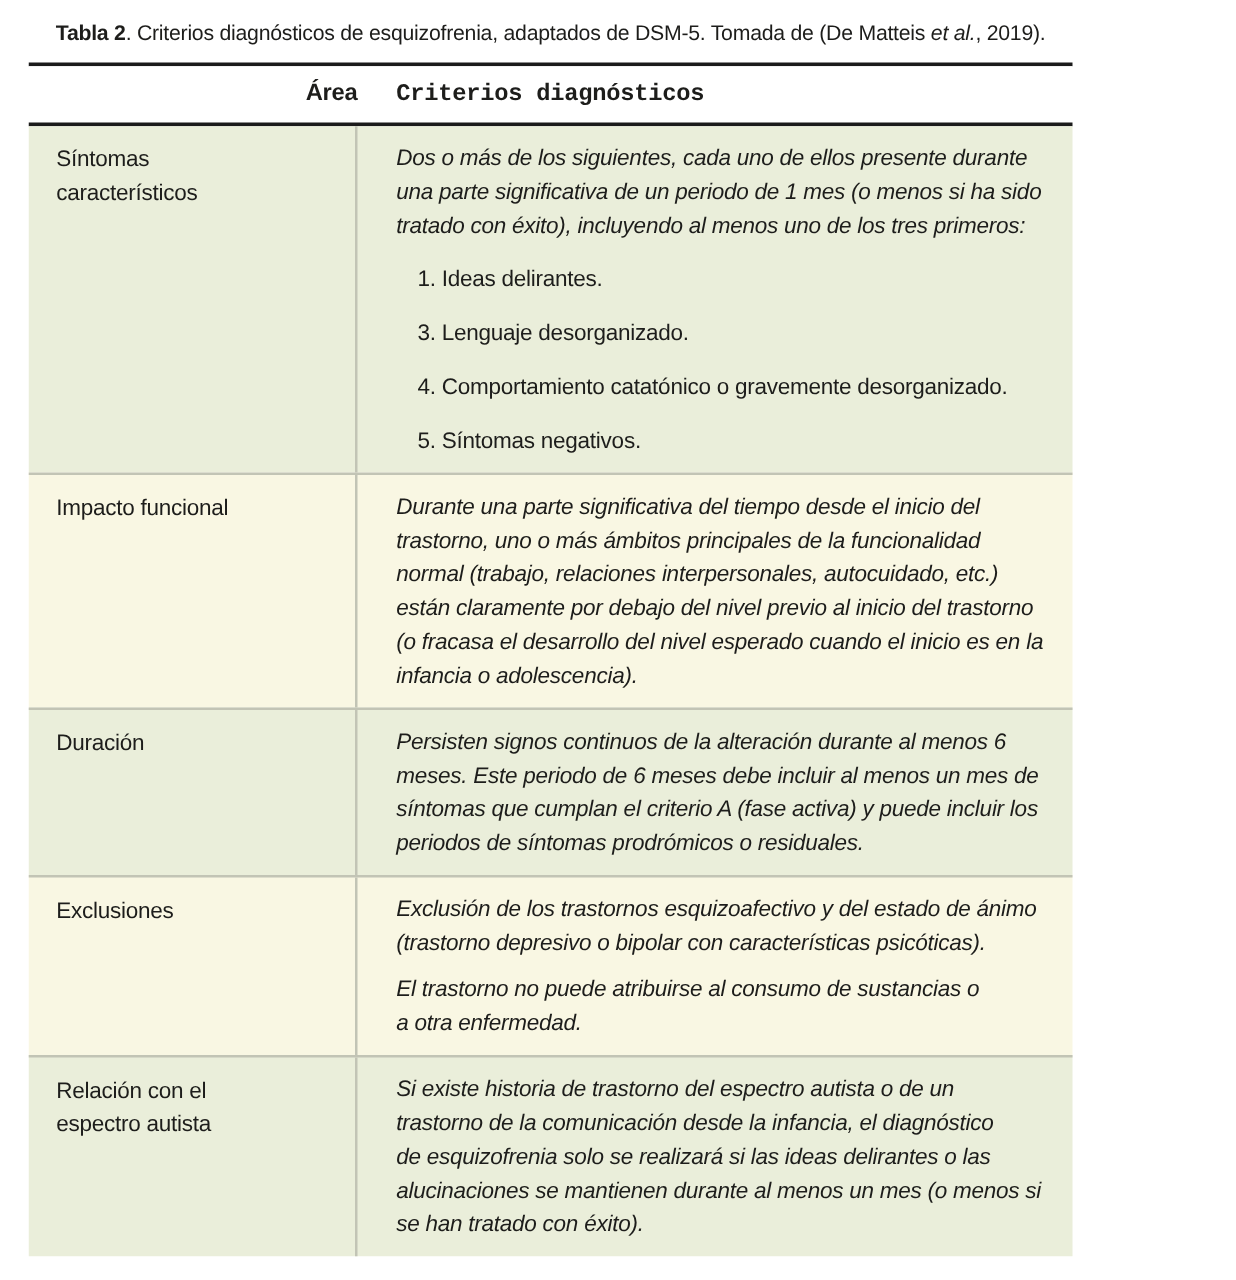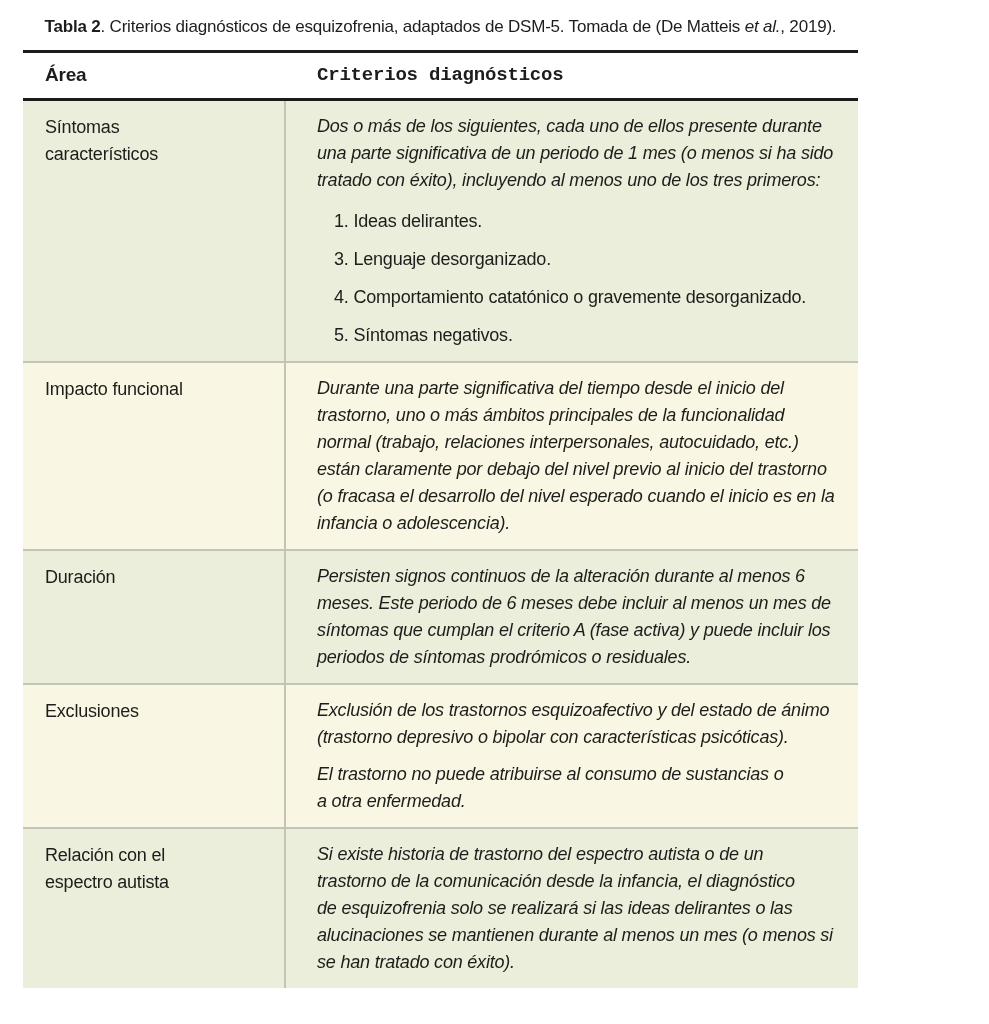--- a/index.html
+++ b/index.html
@@ -38,20 +38,21 @@
   .headcell {
     font-weight: 700;
     font-size: 19px;
     letter-spacing: -0.2px;
   }
   .headcell.area {
     width: 263px;
     box-sizing: border-box;
     padding-left: 22px;
     flex: none;
+    text-align: right;
   }
   .headcell.criteria {
     flex: 1;
     padding-left: 31px;
     font-family: Liberation Mono, monospace;
   }
   .tbody { width: 100%; }
   .row { display: flex; }
   .row:not(:first-child) { border-top: 2px solid var(--divider, #c2c4b5); }
   .row.green { background: var(--row-green, #eaeeda); }
@@ -76,21 +77,21 @@
   .para {
     margin: 0;
     white-space: pre-line;
     font-style: italic;
   }
   .para + .para { margin-top: 10px; }
   .numlist {
     margin: 14px 0 0 0;
     padding-left: 17px;
   }
-  .numitem { margin: 4px 0 11px 0; }
+  .numitem { margin: 16px 0 11px 0; }
   .numitem:last-child { margin-bottom: 0; }
 </style>
 </head>
 <body>
 
 <div class="page">
 
   <div class="caption">
     <span class="cap-bold">Tabla 2</span><span>. Criterios diagnósticos de esquizofrenia, adaptados de DSM-5. Tomada de (De Matteis </span><span class="cap-italic">et al.</span><span>, 2019).</span>
   </div>

